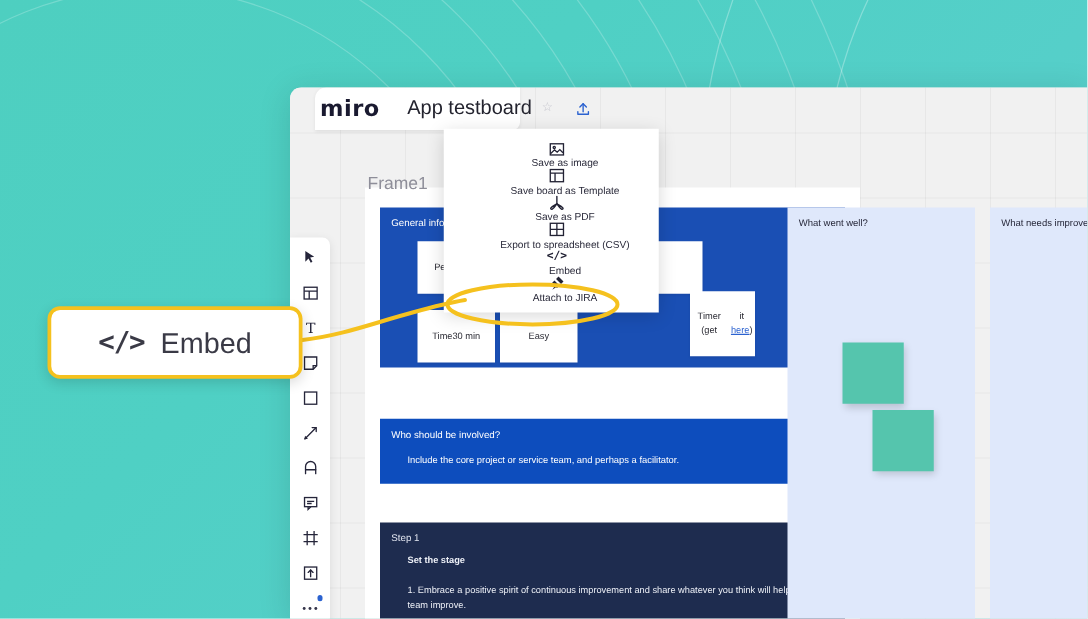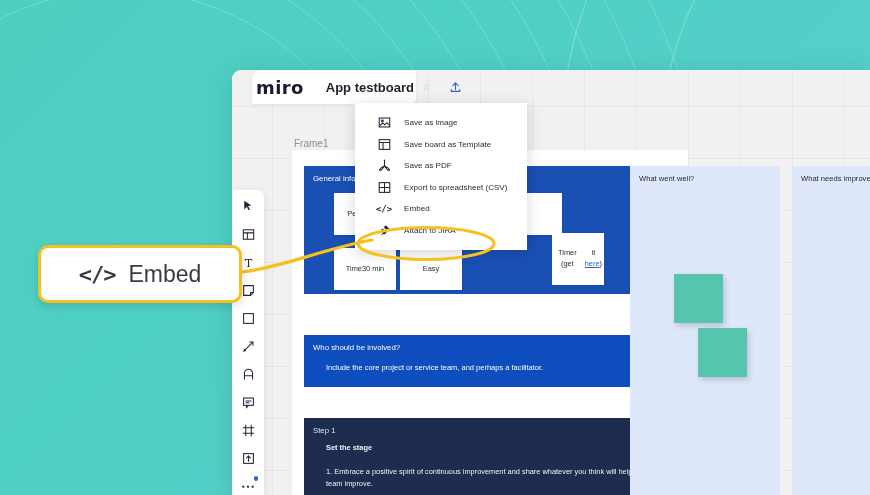--- a/index.html
+++ b/index.html
@@ -86,34 +86,34 @@
     font-weight: 700;
     letter-spacing: .4px;
     color: #1a1a30;
   }
   .hdr-divider {
     width: 1px; height: 17px;
     background: #dcdce2;
     margin: 0 11px;
   }
   .board-name {
-    font-size: 13px;
-    font-weight: 700;
+    font-size: 16px;
+    font-weight: 400;
     color: #23232e;
     white-space: nowrap;
   }
   .star-icon { margin-left: 8px; color: #c6c6ce; font-size: 10px; line-height: 1; }
   .hdr-divider2 { width:1px; height:17px; background:#dcdce2; margin:0 9px; }
   .upload-btn { display:flex; align-items:center; justify-content:center; width:16px; height:16px; }
 
   
   .frame-label {
     position: absolute;
     left: 62px; top: 68px;
-    font-size: 10px;
+    font-size: 14px;
     color: #8e8e99;
     z-index: 5;
   }
   .frame-box {
     position: absolute;
     left: 60px; top: 80px;
     width: 396px; height: 350px;
     background: #ffffff;
     z-index: 4;
   }
@@ -219,20 +219,21 @@
     padding: 9px 0 9px 0;
     box-shadow: 0 3px 14px rgba(0,0,0,0.17);
   }
   .mi {
     display: flex;
     align-items: center;
     height: 21.5px;
     padding-left: 22px;
     font-size: 8.1px;
     color: #2a2a3a;
+    flex-direction: column;
   }
   .mi .mi-ico {
     width: 14px; height: 14px;
     display: flex; align-items: center; justify-content: center;
     margin-right: 13px;
     color: #222234;
     flex: 0 0 14px;
   }
   .mi.disabled { color:#bdbdc7; }
   .mi.disabled .mi-ico { color:#c9c9d2; }

